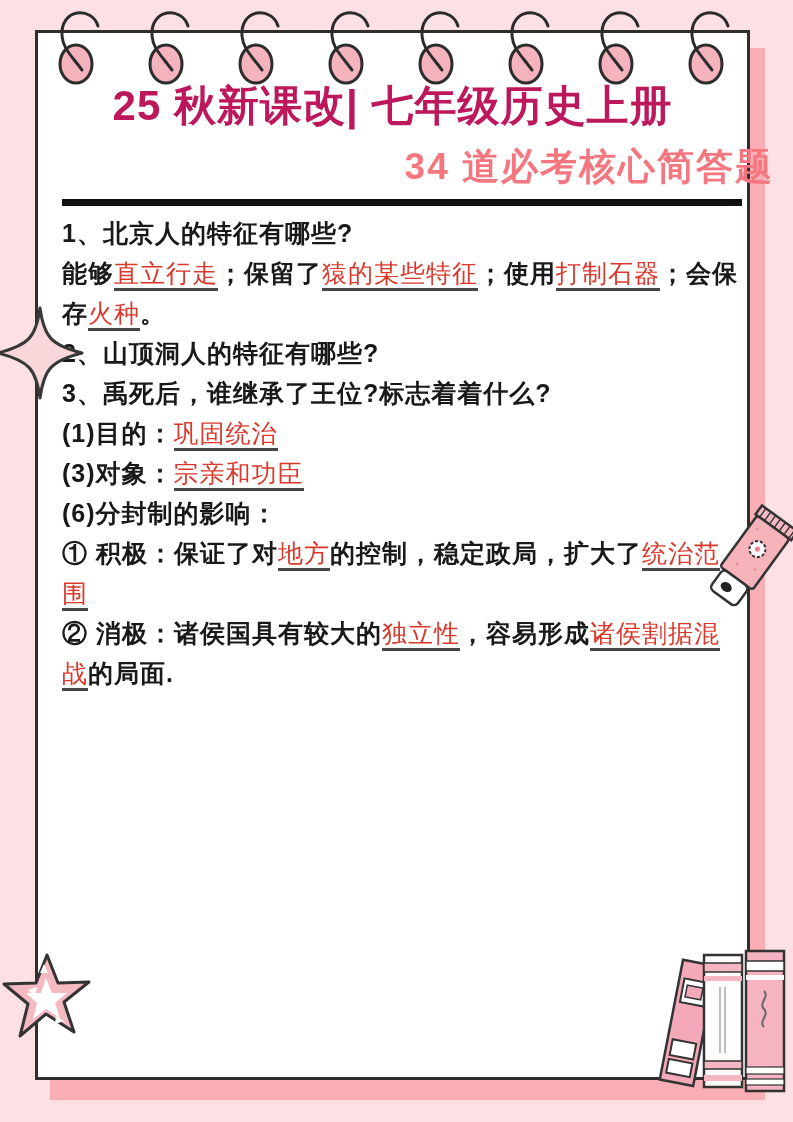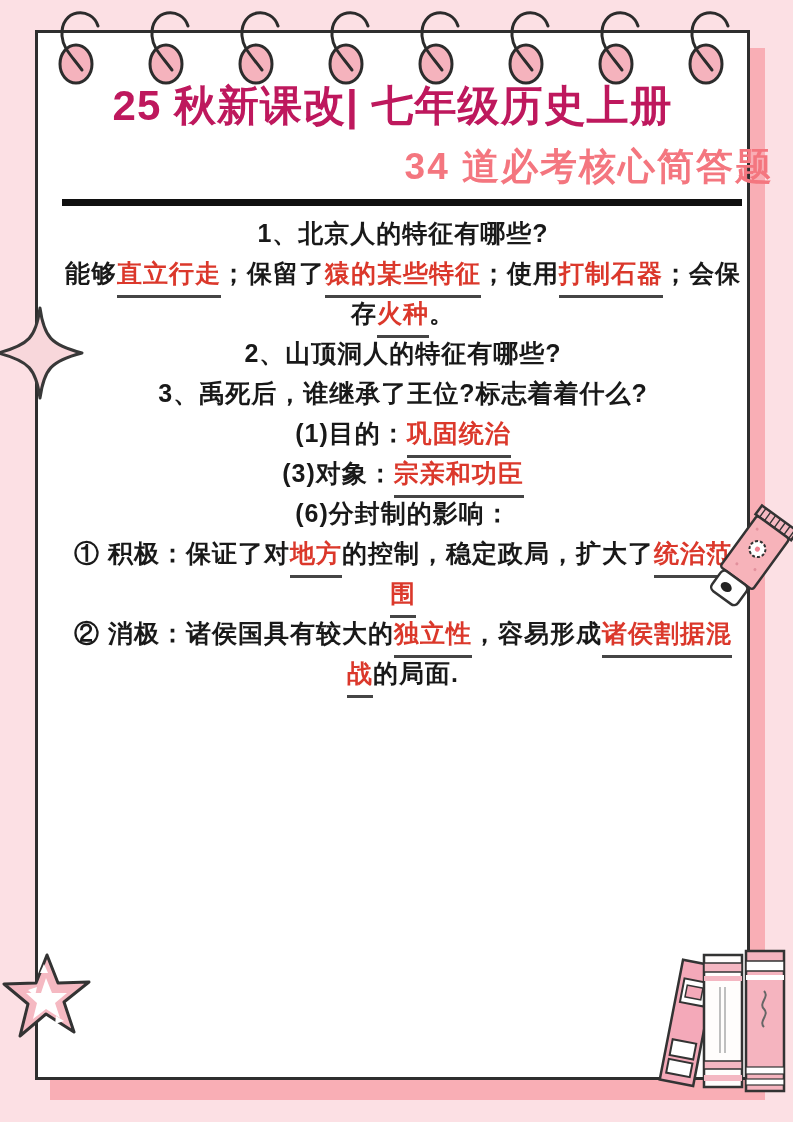--- a/index.html
+++ b/index.html
@@ -15,23 +15,23 @@
   }
   .shadow{position:absolute;left:50px;top:48px;width:715px;height:1052px;background:var(--shadow);z-index:1;}
   .card{position:absolute;left:35px;top:30px;width:715px;height:1050px;background:var(--card-bg);
         border:3px solid var(--card-border);box-sizing:border-box;z-index:2;}
   .title{position:absolute;left:35px;top:78px;width:715px;text-align:center;z-index:3;
          font-size:42px;font-weight:900;color:#be185d;letter-spacing:1px;}
   .subtitle{position:absolute;left:35px;top:142px;width:715px;text-align:right;z-index:3;
             font-size:37px;font-weight:900;color:var(--subtitle);letter-spacing:2px;margin-left:24px;}
   .rule{position:absolute;left:62px;top:199px;width:680px;height:7px;background:#101010;z-index:3;}
   .qa{position:absolute;left:62px;top:213px;width:682px;z-index:3;
-      font-size:25px;line-height:40px;letter-spacing:1px;color:var(--ink);font-weight:600;text-align:center;}
+      font-size:25px;line-height:40px;letter-spacing:1px;color:var(--ink);font-weight:600;}
   .para{margin:0;}
-  .hl{color:var(--hl);font-weight:700;border-bottom:3px solid var(--underline);padding-bottom:8px;}
+  .hl{color:var(--hl);font-weight:400;border-bottom:3px solid var(--underline);padding-bottom:1px;}
   .deco{position:absolute;z-index:6;}
   svg{display:block;overflow:visible;}
 </style>
 </head>
 <body>
 
 <div class="shadow"></div>
 
 <div class="card"></div>
 

